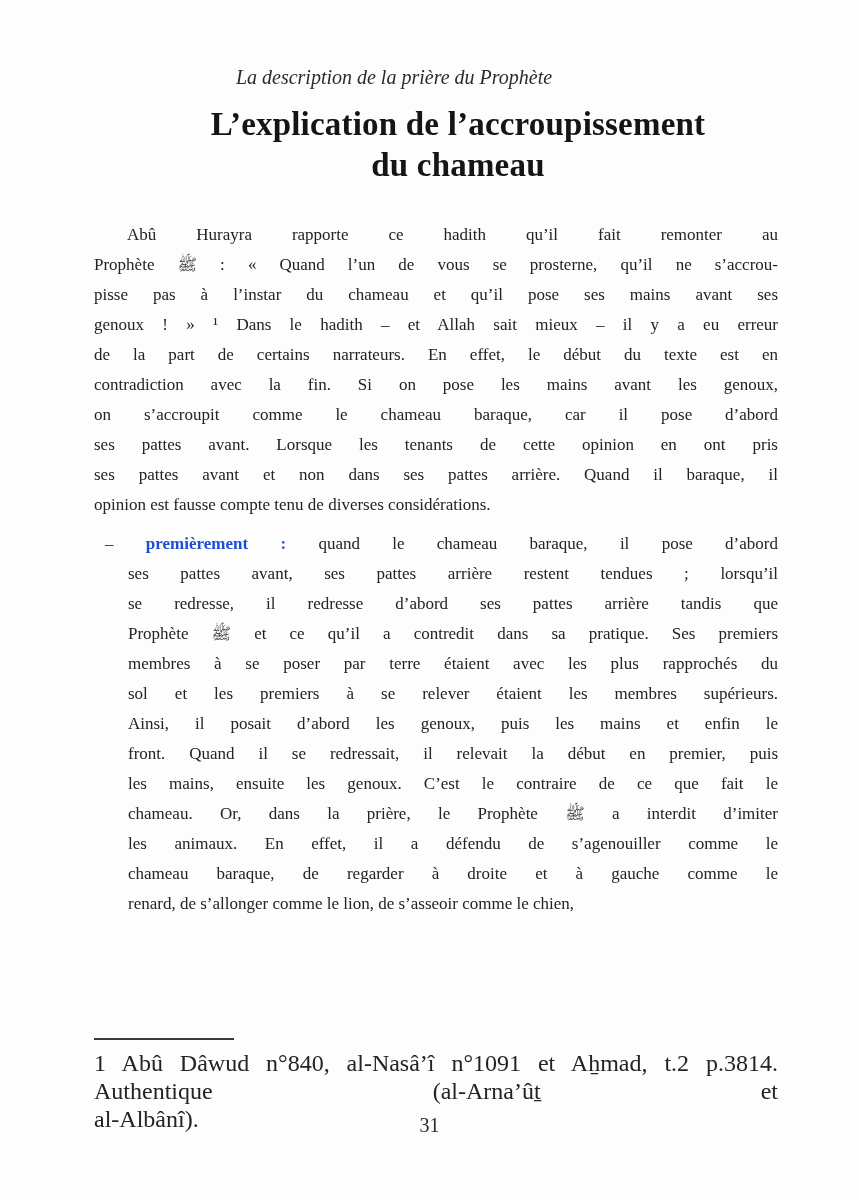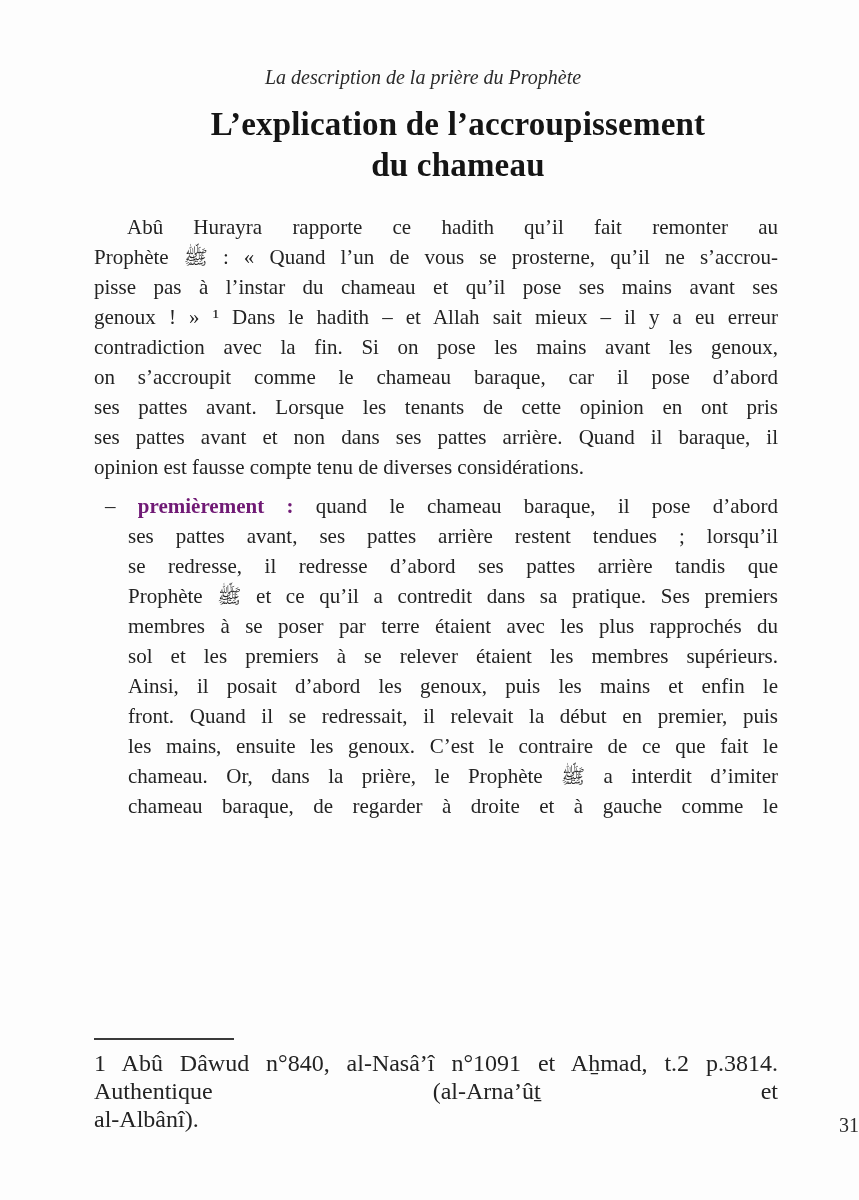--- a/index.html
+++ b/index.html
@@ -19,65 +19,64 @@
   .running-head {
     position: absolute;
     top: 64px;
     left: 0;
     width: 788px;
     text-align: center;
     font-style: italic;
     font-size: 20px;
     line-height: 26px;
     color: #2a2a2a;
-    padding-left: 29px;
   }
   .chapter-title {
     position: absolute;
     top: 104px;
     left: 0;
     width: 830px;
     font-weight: bold;
     font-size: 33px;
     color: #151515;
     letter-spacing: 0.2px;
     margin-left: 43px;
   }
   .chapter-title .line,
   .chapter-title .line.just {
     text-align: center;
     text-align-last: center;
     line-height: 41px;
   }
   .content {
     position: absolute;
-    top: 212px;
+    top: 220px;
     left: 94px;
     width: 684px;
-    font-size: 21px;
+    font-size: 17px;
     line-height: 30px;
   }
   .line {
     text-align: justify;
   }
   .line.just {
     text-align-last: justify;
   }
   .para-intro .line:first-child {
     text-indent: 33px;
   }
   .list-item {
     margin-top: 9px;
     padding-left: 34px;
   }
   .list-item .line:first-child {
     text-indent: -23px;
   }
   .list-item strong {
-    color: #701a75;
+    color: #1d4ed8;
   }
   .pbuh {
     font-size: 0.95em;
     letter-spacing: 0;
   }
   .footnote {
     position: absolute;
     top: 1038px;
     left: 94px;
     width: 684px;
@@ -88,21 +87,21 @@
     width: 140px;
     height: 0;
     border-top: 2px solid #3a3a3a;
     margin-bottom: 9px;
   }
   .page-number {
     position: absolute;
     top: 1114px;
     left: 0;
     width: 859px;
-    text-align: right;
+    text-align: center;
     font-size: 20px;
     color: #2a2a2a;
   }
 </style>
 </head>
 <body>
 
 <div class="page">
 
   <div class="running-head">La description de la prière du Prophète</div>
@@ -111,39 +110,42 @@
       <div class="line just">L’explication de l’accroupissement</div>
       <div class="line">du chameau</div>
     </div>
 
   <div class="content">
     <div class="para-intro">
         <div class="line just">Abû Hurayra rapporte ce hadith qu’il fait remonter au</div>
         <div class="line just">Prophète <span class="pbuh">ﷺ</span> : « Quand l’un de vous se prosterne, qu’il ne s’accrou-</div>
         <div class="line just">pisse pas à l’instar du chameau et qu’il pose ses mains avant ses</div>
         <div class="line just">genoux ! » ¹ Dans le hadith – et Allah sait mieux – il y a eu erreur</div>
+        <div class="line just">de la part de certains narrateurs. En effet, le début du texte est en</div>
         <div class="line just">contradiction avec la fin. Si on pose les mains avant les genoux,</div>
         <div class="line just">on s’accroupit comme le chameau baraque, car il pose d’abord</div>
         <div class="line just">ses pattes avant. Lorsque les tenants de cette opinion en ont pris</div>
         <div class="line just">ses pattes avant et non dans ses pattes arrière. Quand il baraque, il</div>
         <div class="line">opinion est fausse compte tenu de diverses considérations.</div>
       </div>
 
     <div class="list-item">
         <div class="line just">– <strong>premièrement :</strong> quand le chameau baraque, il pose d’abord</div>
         <div class="line just">ses pattes avant, ses pattes arrière restent tendues ; lorsqu’il</div>
         <div class="line just">se redresse, il redresse d’abord ses pattes arrière tandis que</div>
         <div class="line just">Prophète <span class="pbuh">ﷺ</span> et ce qu’il a contredit dans sa pratique. Ses premiers</div>
         <div class="line just">membres à se poser par terre étaient avec les plus rapprochés du</div>
         <div class="line just">sol et les premiers à se relever étaient les membres supérieurs.</div>
         <div class="line just">Ainsi, il posait d’abord les genoux, puis les mains et enfin le</div>
         <div class="line just">front. Quand il se redressait, il relevait la début en premier, puis</div>
         <div class="line just">les mains, ensuite les genoux. C’est le contraire de ce que fait le</div>
         <div class="line just">chameau. Or, dans la prière, le Prophète <span class="pbuh">ﷺ</span> a interdit d’imiter</div>
+        <div class="line just">les animaux. En effet, il a défendu de s’agenouiller comme le</div>
         <div class="line just">chameau baraque, de regarder à droite et à gauche comme le</div>
+        <div class="line">renard, de s’allonger comme le lion, de s’asseoir comme le chien,</div>
       </div>
   </div>
 
   <div class="footnote">
     <div class="footnote-rule"></div>
     <div>
         <div class="line just">1  Abû Dâwud n°840, al-Nasâ’î n°1091 et Aẖmad, t.2 p.3814. Authentique (al-Arna’ûṯ et</div>
         <div class="line">al-Albânî).</div>
       </div>
   </div>

